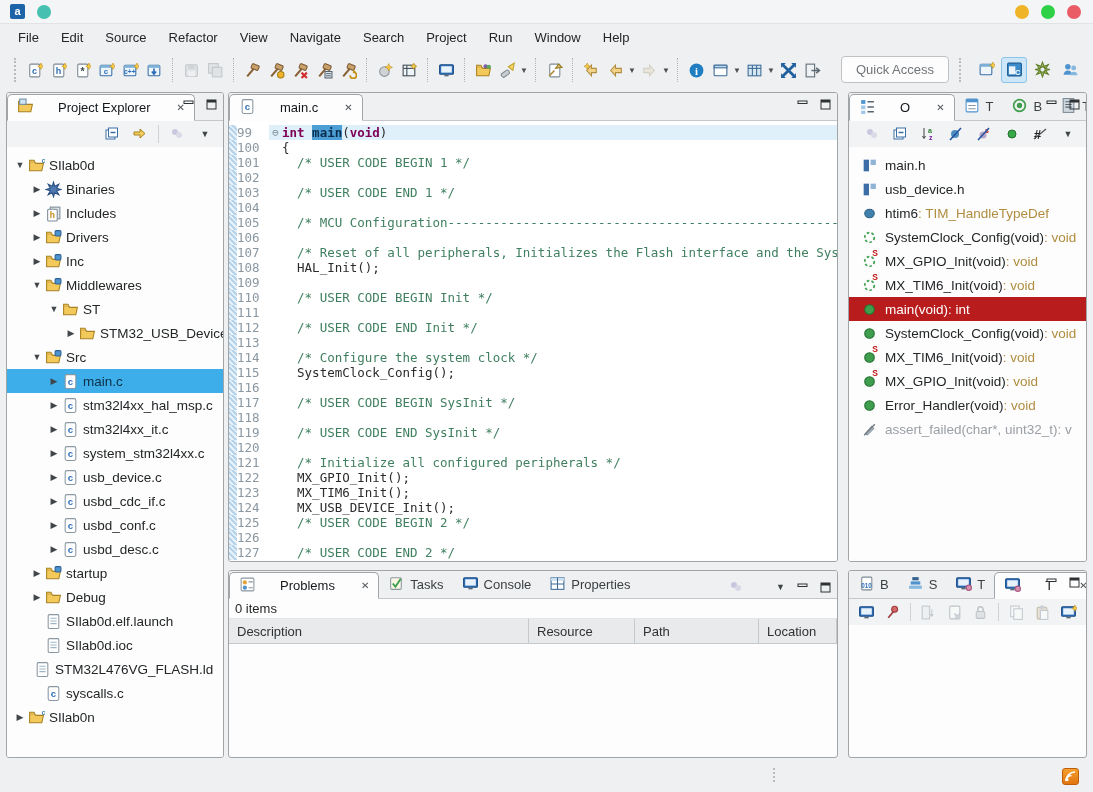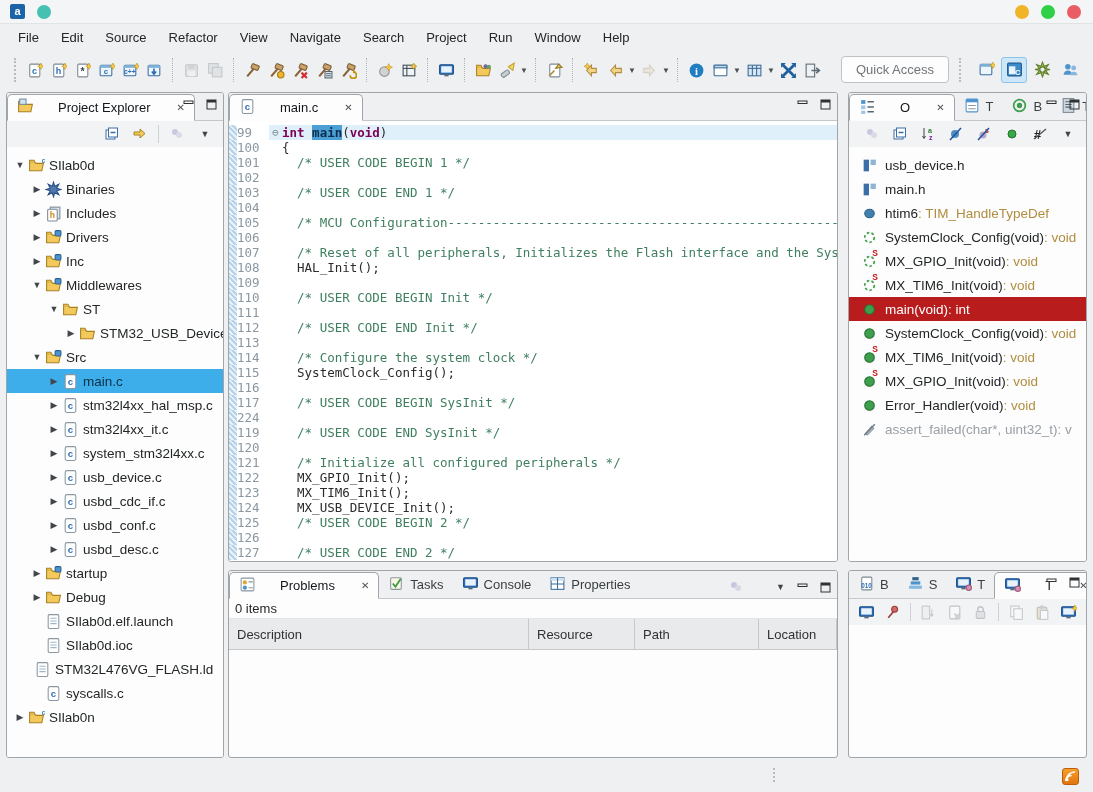--- a/index.html
+++ b/index.html
@@ -79,21 +79,21 @@
   .orow .oicon { width:20px; flex:none; position:relative; display:flex; justify-content:center; }
   .orow .sflag { position:absolute; right:1px; top:-5px; color:#c01818; font-size:8.5px; font-weight:bold; }
   .orow .olabel { padding-left:6px; overflow:hidden; color:#232627; }
   .orow .otype { color:#b08d3f; }
   .orow.selected { background:#b91c1c; }
   .orow.selected .olabel, .orow.selected .otype { color:#ffffff; }
   .orow.inactive .olabel, .orow.inactive .otype { color:#9aa0a5; }
 
   
   #items-count { height:20px; line-height:20px; padding-left:6px; font-size:13px; color:#232627; background:#fdfdfe; border-bottom:1px solid #e3e4e5; }
-  #ptable-head { display:flex; height:31px; background:#e9eaeb; border-bottom:1px solid #c6c9cb; }
+  #ptable-head { display:flex; height:25px; background:#e9eaeb; border-bottom:1px solid #c6c9cb; }
   .pth { border-right:1px solid #c6c9cb; display:flex; align-items:center; padding-left:8px; font-size:13px; color:#2e3234; }
 
   
   #statusbar { position:absolute; left:0; right:0; top:760px; height:32px; display:flex; align-items:center; }
   #status-grip { position:absolute; left:773px; top:8px; height:14px; border-left:2px dotted #b9bcbe; }
   #rss { position:absolute; right:14px; top:8px; width:17px; height:17px; border-radius:3px; background:linear-gradient(#f59f2d,#e2750f); border:1px solid #c05e08; display:flex; align-items:center; justify-content:center; }
 </style>
 </head>
 <body>
 
@@ -705,21 +705,21 @@
         <div class="cline"><span class="strip"></span><span class="lnum">108</span><span class="lfold"></span><span class="lcode"><span class="pl">  HAL_Init();</span></span></div>
         <div class="cline"><span class="strip"></span><span class="lnum">109</span><span class="lfold"></span><span class="lcode"></span></div>
         <div class="cline"><span class="strip"></span><span class="lnum">110</span><span class="lfold"></span><span class="lcode"><span class="cm">  /* USER CODE BEGIN Init */</span></span></div>
         <div class="cline"><span class="strip"></span><span class="lnum">111</span><span class="lfold"></span><span class="lcode"></span></div>
         <div class="cline"><span class="strip"></span><span class="lnum">112</span><span class="lfold"></span><span class="lcode"><span class="cm">  /* USER CODE END Init */</span></span></div>
         <div class="cline"><span class="strip"></span><span class="lnum">113</span><span class="lfold"></span><span class="lcode"></span></div>
         <div class="cline"><span class="strip"></span><span class="lnum">114</span><span class="lfold"></span><span class="lcode"><span class="cm">  /* Configure the system clock */</span></span></div>
         <div class="cline"><span class="strip"></span><span class="lnum">115</span><span class="lfold"></span><span class="lcode"><span class="pl">  SystemClock_Config();</span></span></div>
         <div class="cline"><span class="strip"></span><span class="lnum">116</span><span class="lfold"></span><span class="lcode"></span></div>
         <div class="cline"><span class="strip"></span><span class="lnum">117</span><span class="lfold"></span><span class="lcode"><span class="cm">  /* USER CODE BEGIN SysInit */</span></span></div>
-        <div class="cline"><span class="strip"></span><span class="lnum">224</span><span class="lfold"></span><span class="lcode"></span></div>
+        <div class="cline"><span class="strip"></span><span class="lnum">118</span><span class="lfold"></span><span class="lcode"></span></div>
         <div class="cline"><span class="strip"></span><span class="lnum">119</span><span class="lfold"></span><span class="lcode"><span class="cm">  /* USER CODE END SysInit */</span></span></div>
         <div class="cline"><span class="strip"></span><span class="lnum">120</span><span class="lfold"></span><span class="lcode"></span></div>
         <div class="cline"><span class="strip"></span><span class="lnum">121</span><span class="lfold"></span><span class="lcode"><span class="cm">  /* Initialize all configured peripherals */</span></span></div>
         <div class="cline"><span class="strip"></span><span class="lnum">122</span><span class="lfold"></span><span class="lcode"><span class="pl">  MX_GPIO_Init();</span></span></div>
         <div class="cline"><span class="strip"></span><span class="lnum">123</span><span class="lfold"></span><span class="lcode"><span class="pl">  MX_TIM6_Init();</span></span></div>
         <div class="cline"><span class="strip"></span><span class="lnum">124</span><span class="lfold"></span><span class="lcode"><span class="pl">  MX_USB_DEVICE_Init();</span></span></div>
         <div class="cline"><span class="strip"></span><span class="lnum">125</span><span class="lfold"></span><span class="lcode"><span class="cm">  /* USER CODE BEGIN 2 */</span></span></div>
         <div class="cline"><span class="strip"></span><span class="lnum">126</span><span class="lfold"></span><span class="lcode"></span></div>
         <div class="cline"><span class="strip"></span><span class="lnum">127</span><span class="lfold"></span><span class="lcode"><span class="cm">  /* USER CODE END 2 */</span></span></div>
       </div>
@@ -826,30 +826,30 @@
       <span class="vt-btn vt-menu">▼</span>
     </div>
     <div id="outline-list">
         <div class="orow">
           <span class="oicon">
             <svg width="17" height="17" viewBox="0 0 16 16">
               <rect x="2.5" y="2.5" width="5" height="11" fill="#3a6ea5"></rect>
               <rect x="9" y="2.5" width="5" height="5" fill="#8fb4d6"></rect>
             </svg>
           </span>
-          <span class="olabel">usb_device.h</span>
+          <span class="olabel">main.h</span>
         </div>
         <div class="orow">
           <span class="oicon">
             <svg width="17" height="17" viewBox="0 0 16 16">
               <rect x="2.5" y="2.5" width="5" height="11" fill="#3a6ea5"></rect>
               <rect x="9" y="2.5" width="5" height="5" fill="#8fb4d6"></rect>
             </svg>
           </span>
-          <span class="olabel">main.h</span>
+          <span class="olabel">usb_device.h</span>
         </div>
         <div class="orow">
           <span class="oicon">
             <svg width="17" height="17" viewBox="0 0 16 16">
               <ellipse cx="8" cy="8" rx="4.5" ry="4" fill="#4180ad" stroke="#2a5f86"></ellipse>
             </svg>
           </span>
           <span class="olabel">htim6</span>
           <span class="otype"> : TIM_HandleTypeDef</span>
         </div>

